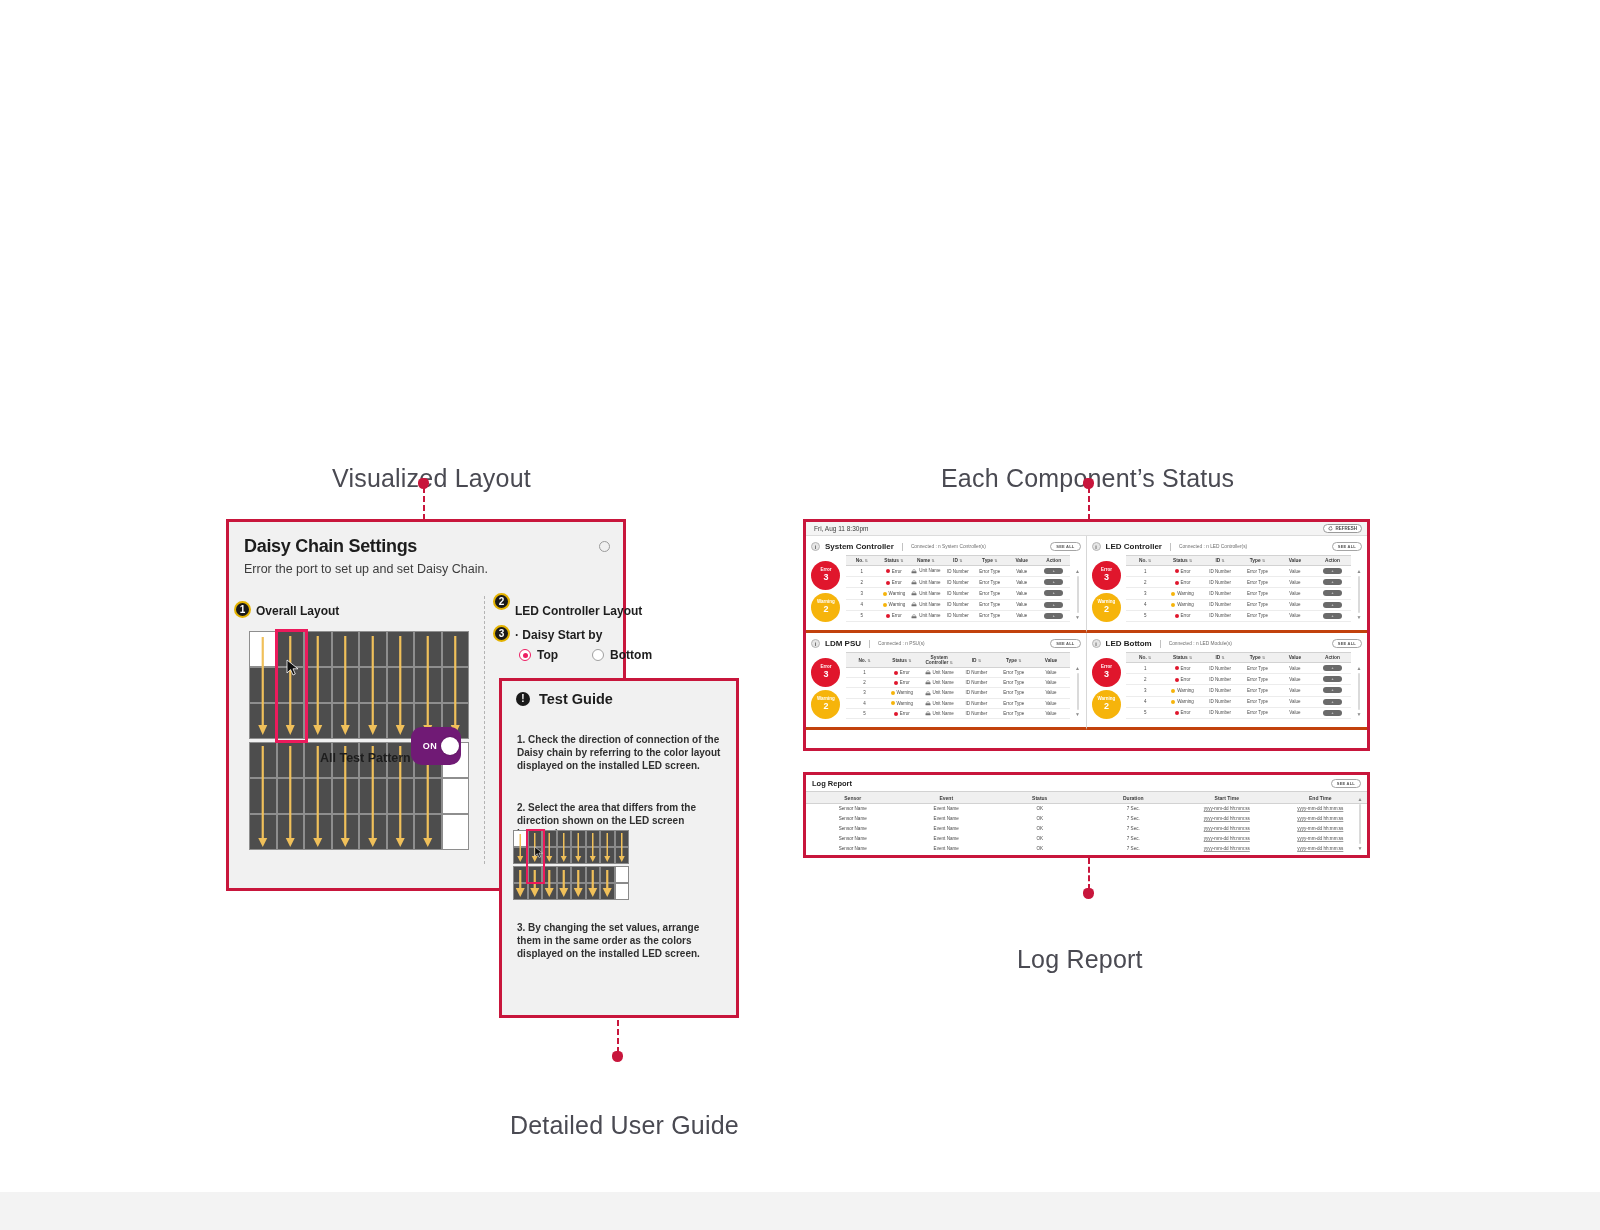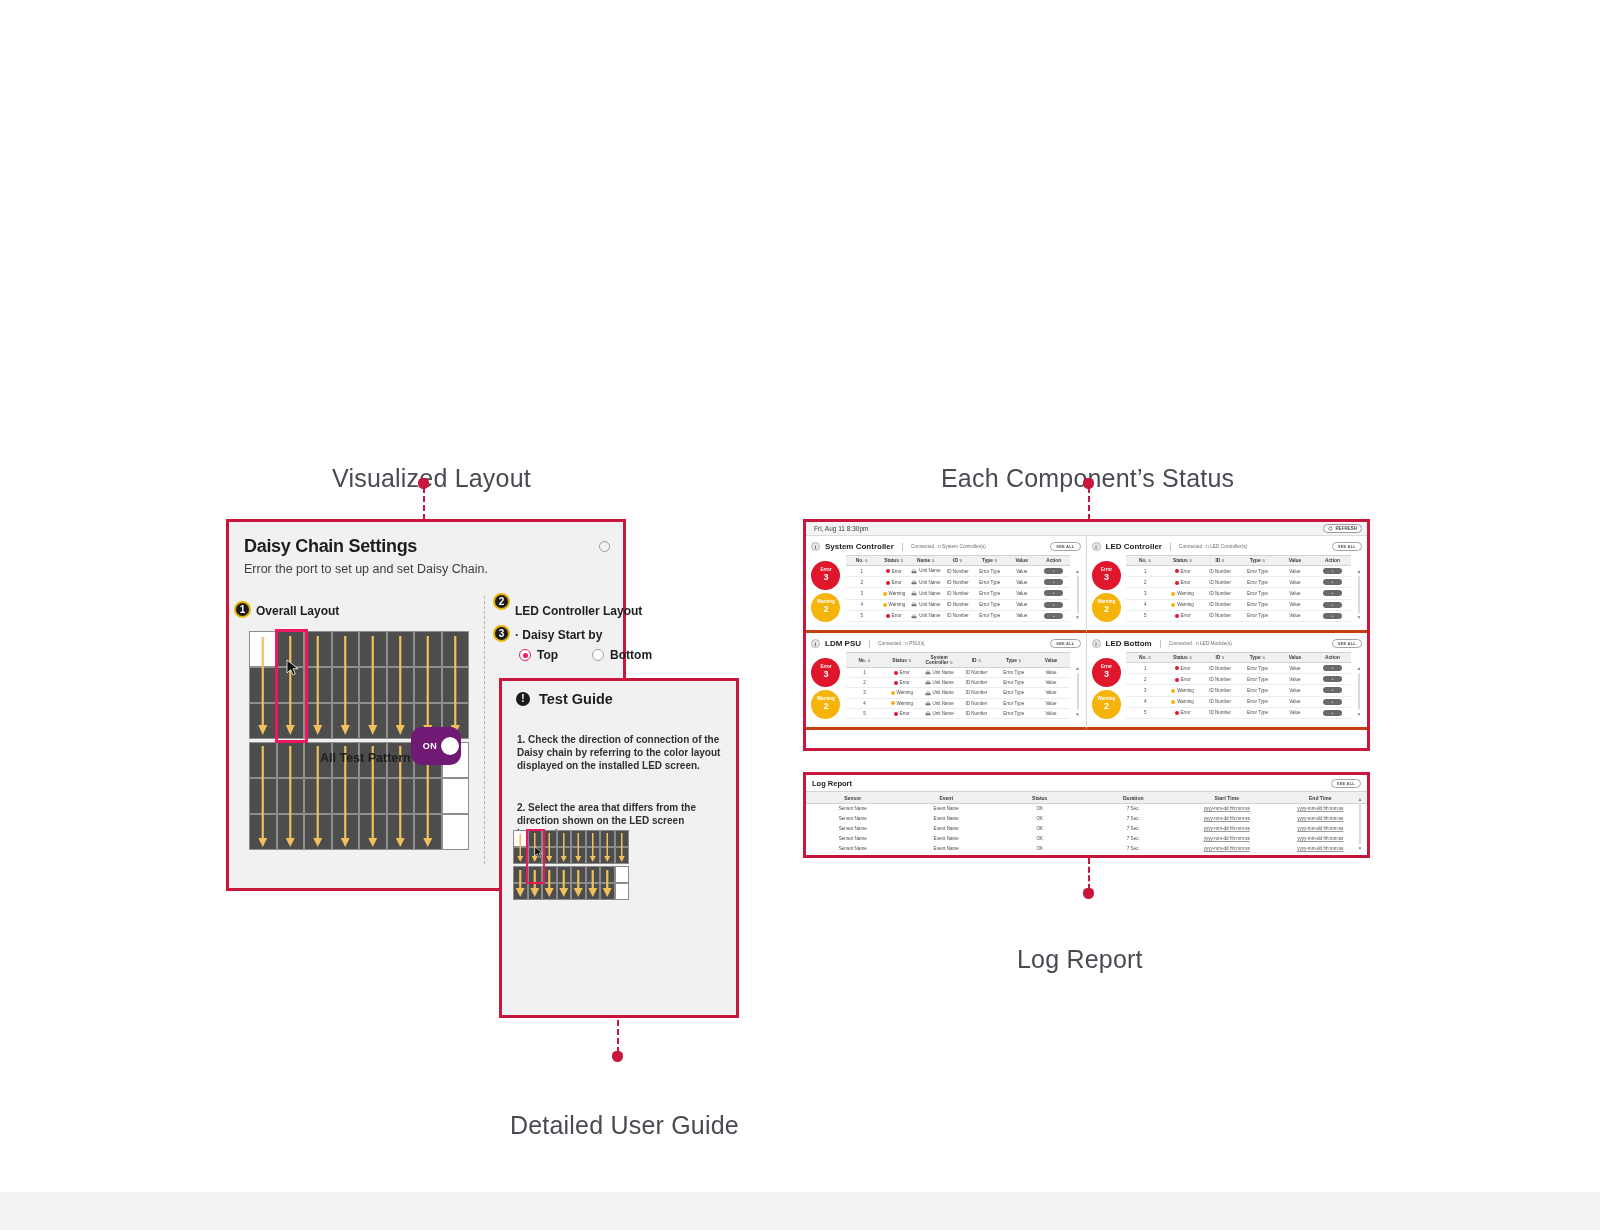--- a/index.html
+++ b/index.html
@@ -306,20 +306,21 @@
     </span>
   </div>
 
   <div id="guide-card">
     <div class="ug-head">
       <span class="ug-excl">!</span>
       <span class="ug-title">Test Guide</span>
     </div>
     <div class="ug-p" style="top:52px;">1. Check the direction of connection of the Daisy chain by referring to the color layout displayed on the installed LED screen.</div>
     <div class="ug-p" style="top:120px;">2. Select the area that differs from the direction shown on the LED screen installed.</div>
+    <div class="ug-p" style="top:240px;">3. By changing the set values, arrange them in the same order as the colors displayed on the installed LED screen.</div>
   </div>
 
   <div id="ug-mini">
     <div class="mini-block" id="mini-top" style="position: relative;">
         <div class="mcell empty"></div>
         <div class="mcell"></div>
         <div class="mcell"></div>
         <div class="mcell"></div>
         <div class="mcell"></div>
         <div class="mcell"></div>

